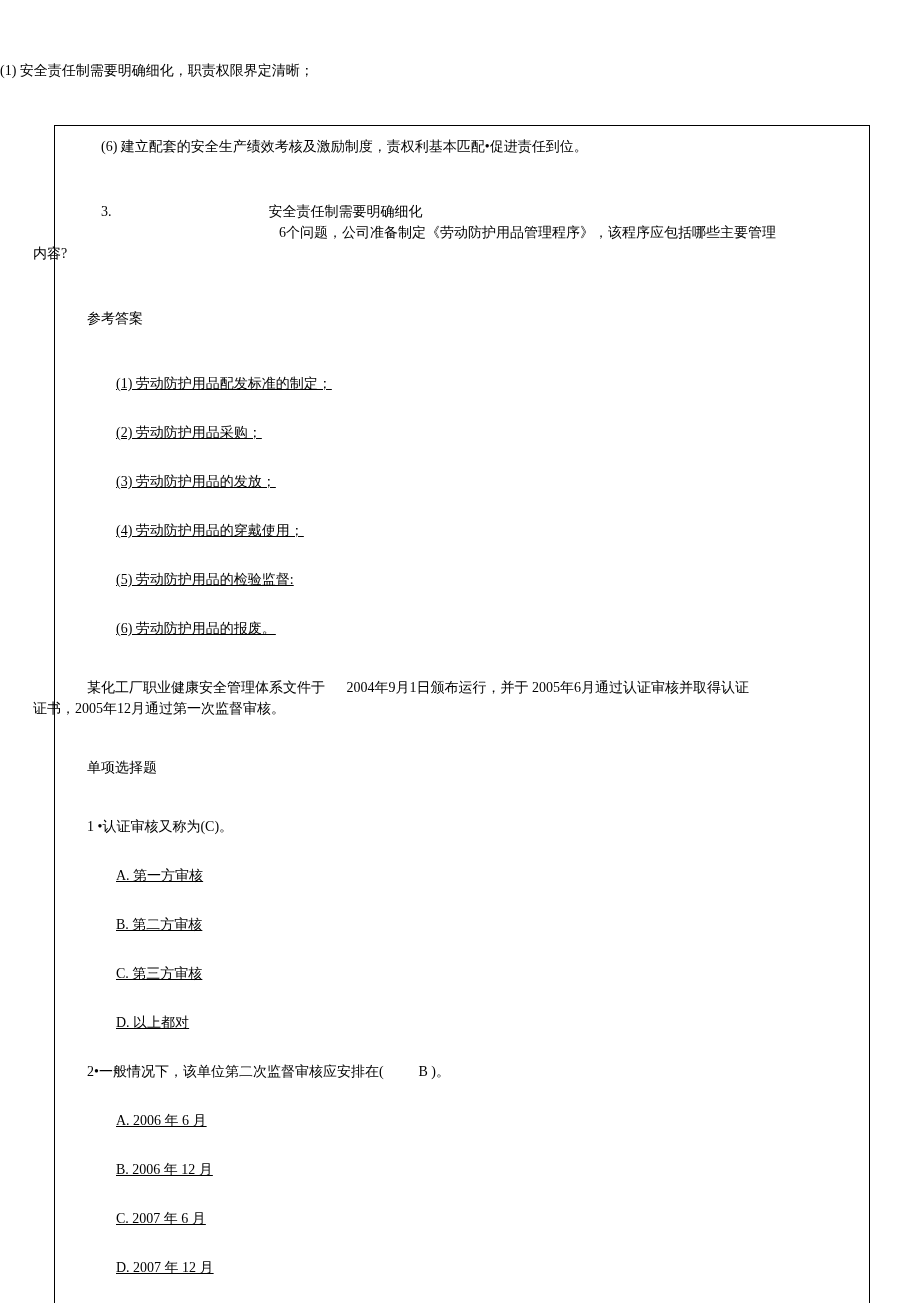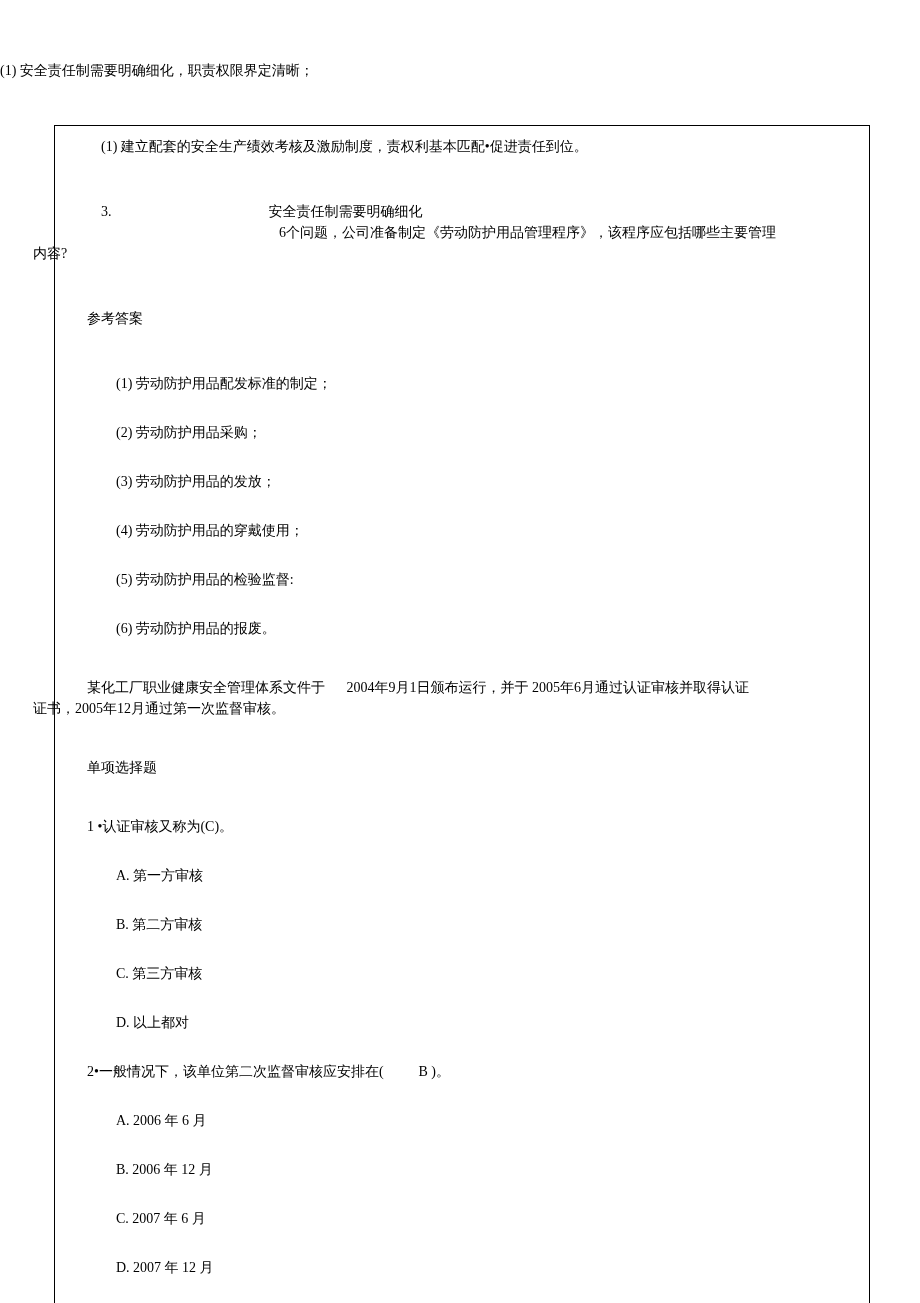--- a/index.html
+++ b/index.html
@@ -28,39 +28,39 @@
   .tablebox {
     border: 1px solid #000;
     border-top: 1px solid #000;
     margin: 0 50px 0 54px;
     padding: 10px 0 0 0;
     box-sizing: border-box;
   }
   .tablebox .line.indent-1 { padding-left: 46px; }
   .tablebox .line.indent-0 { padding-left: 32px; }
   .tablebox .line.indent-neg { padding-left: 0; margin-left: -22px; }
-  .tablebox .line.indent-q { padding-left: 61px; }
+  .tablebox .line.indent-q { padding-left: 61px; text-decoration: underline; }
   .gap-lg { height: 38px; }
   .gap-md2 { height: 28px; }
   .gap-xl { height: 44px; }
   .span-label { display: inline-block; }
   .w-q3 { width: 164px; }
 </style>
 </head>
 <body>
 
 <div class="page">
 
   <p class="line indent-1">(1)  安全责任制需要明确细化，职责权限界定清晰；</p>
 
   <div class="gap-xl"></div>
 
   <div class="tablebox">
 
-    <p class="line indent-1">(1)  建立配套的安全生产绩效考核及激励制度，责权利基本匹配•促进责任到位。</p>
+    <p class="line indent-1">(6)  建立配套的安全生产绩效考核及激励制度，责权利基本匹配•促进责任到位。</p>
 
     <div class="gap-xl"></div>
 
     <p class="line indent-1">
       <span class="span-label w-q3">3.</span>
       <span>安全责任制需要明确细化</span>
     </p>
     <p class="line" style="padding-left:224px;">6个问题，公司准备制定《劳动防护用品管理程序》，该程序应包括哪些主要管理</p>
     <p class="line indent-neg">内容?</p>
 

